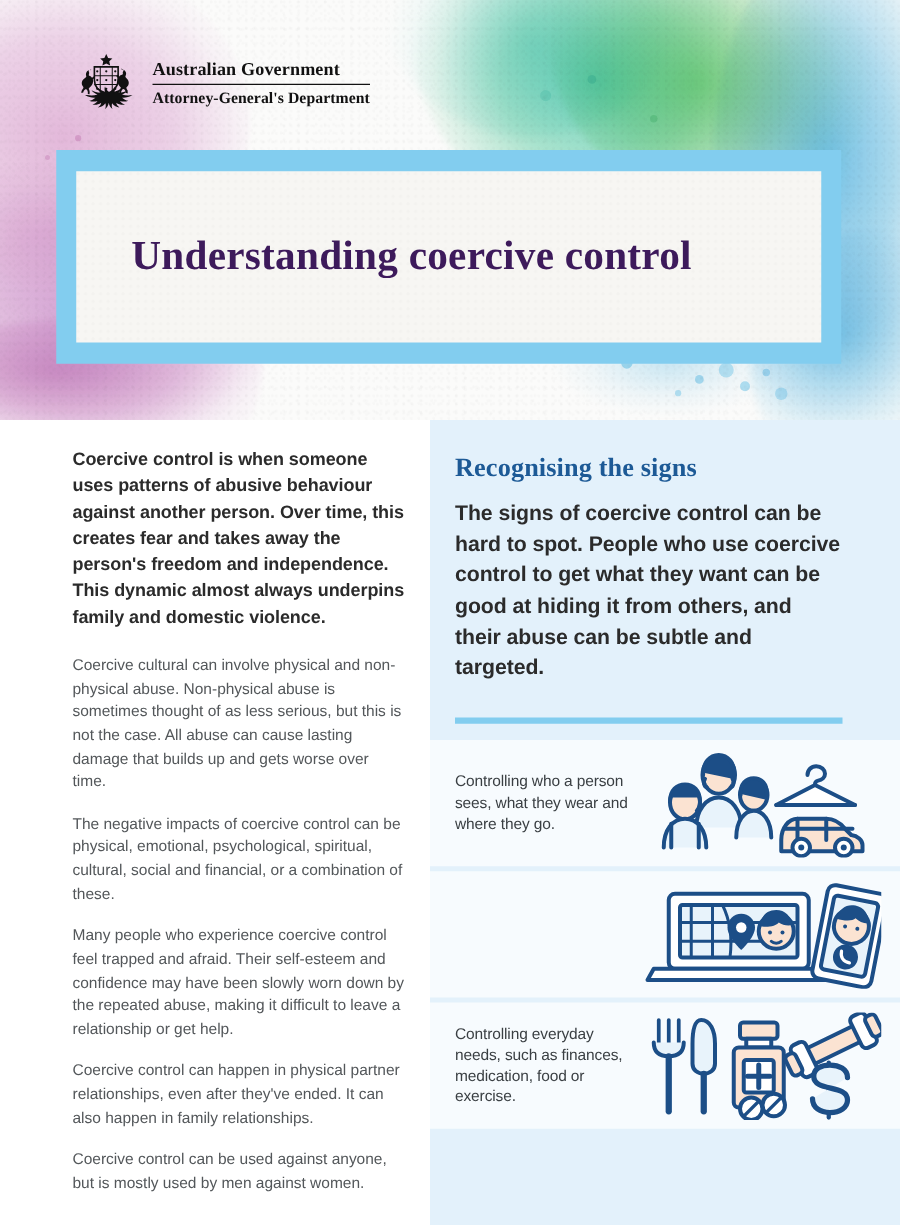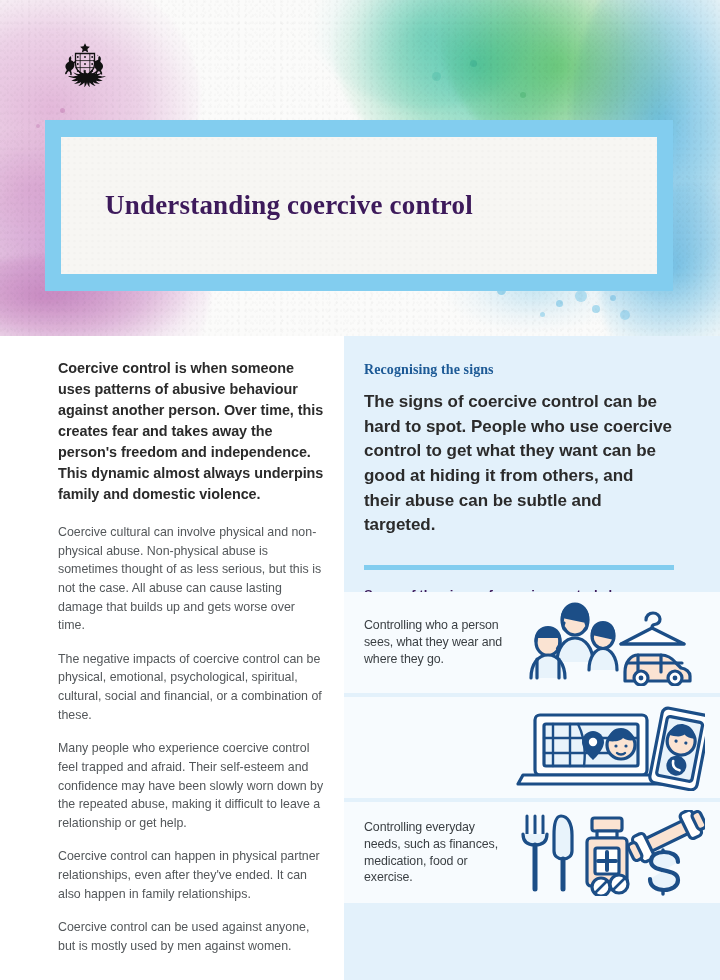--- a/index.html
+++ b/index.html
@@ -64,33 +64,33 @@
   .wm-rule{height:1px;background:#111;margin:2.5px 0 3px 0;}
   .wm-line2{font-family:"Liberation Serif", serif;font-weight:700;font-size:12.6px;color:#111;letter-spacing:.05px;line-height:1.25;}
 
   
   .banner{position:absolute;left:45px;top:120px;width:628px;height:171px;background:#82cdef;z-index:7;}
   .banner-inner{position:absolute;left:16px;top:17px;right:16px;bottom:17px;background:#f7f6f3;
     display:flex;align-items:center;}
   .banner-inner::after{content:"";position:absolute;inset:0;
     background-image:radial-gradient(circle at 25% 35%, rgba(0,0,0,.02) 0 1px, transparent 1.5px);
     background-size:6px 6px;opacity:.8;pointer-events:none;}
-  .banner-title{font-family:"Liberation Serif", serif;font-weight:700;font-size:27px;color:#3d1a5b;
+  .banner-title{font-family:"Liberation Serif", serif;font-weight:700;font-size:33px;color:#3d1a5b;
     letter-spacing:.2px;padding-left:44px;position:relative;z-index:2;}
 
   
   .body-area{position:absolute;left:0;top:336px;width:720px;height:644px;background:#fff;padding-left:16px;}
 
   .col-left{position:absolute;left:0;top:0;width:344px;height:644px;padding:22px 0 0 0;box-sizing:border-box;}
   .lead{width:266px;margin:0 0 18px 58px;font-size:14.4px;font-weight:600;line-height:1.46;color:#2b2b2b;letter-spacing:-.05px;}
   .para{width:266px;margin:0 0 15px 58px;font-size:12.4px;font-weight:400;line-height:1.50;color:#53575a;letter-spacing:0px;}
 
   .col-right{position:absolute;left:344px;top:0;width:376px;height:644px;background:#e3f1fb;}
   .rt-pad{padding:26px 0 0 20px;}
-  .rt-head{font-family:"Liberation Serif", serif;font-weight:700;font-size:14px;color:#1d5a96;margin:0 0 12px 0;letter-spacing:.1px;}
+  .rt-head{font-family:"Liberation Serif", serif;font-weight:700;font-size:21px;color:#1d5a96;margin:0 0 12px 0;letter-spacing:.1px;}
   .rt-intro{width:310px;font-size:17px;font-weight:600;line-height:1.45;color:#2b2b2b;margin:0;letter-spacing:-.05px;}
   .rt-rule{width:310px;height:5px;background:#82cdef;margin:27px 0 16px 0;}
   .rt-sub{width:310px;font-size:13.1px;font-weight:700;line-height:1.38;color:#3d1a5b;margin:0 0 0 0;}
 
   .cards{position:absolute;left:0;top:256px;width:376px;}
   .card{position:relative;width:376px;height:101px;background:#f7fbfe;display:flex;align-items:center;margin-bottom:4px;}
   .card-txt{width:150px;margin-left:20px;font-size:12.4px;line-height:1.36;color:#3a3f43;letter-spacing:-.1px;}
   .card-ico{position:absolute;left:166px;top:0;width:200px;height:101px;display:flex;align-items:center;justify-content:center;}
   .card-ico svg{display:block;}
 </style>
@@ -143,20 +143,25 @@
             <circle cx="27" cy="29" r=".9"></circle>
             <circle cx="34.2" cy="29" r=".9"></circle>
 
           <path d="M14.8 14.2c-1.6-.5-2.9.4-3.6 1.6-.6 1.1-.5 2.3-.2 3 .2.6-.3 1.1-.9 1.5-1.2.7-2.3 1.9-2.6 3.3-.3 1.4.1 2.7.9 3.6.5.6.4 1.2-.1 1.8-.8 1-1.3 2.2-1.2 3.3l1.5-.3c.1-.9.6-1.7 1.3-2.3.8-.7 1.5-.3 1.9.4.5.9.6 2 .4 3l1.4.2c.3-1.3.2-2.7-.4-3.8-.3-.6-.2-1 .3-1.4 1.2-.9 2.2-2.1 2.7-3.5.4-1.1.4-2.2.1-3.2l1.7-1.2-.8-1.2-1.6 1.1c-.5-.7-1.2-1.2-2-1.5-.5-.2-.7-.6-.5-1.1.3-.8.3-1.7-.1-2.4-.2-.4-.1-.7.3-.9l1.6-.7z"></path>
 
           <path d="M39.2 13.6c1.7-.2 3 .9 3.5 2.2.4 1.2.1 2.3-.3 3-.3.6.1 1.1.6 1.6 1.1.9 1.9 2.2 2 3.6.1 1.4-.5 2.7-1.4 3.4-.6.5-.6 1.1-.2 1.8.6 1.1 1 2.4.7 3.5l-1.5-.5c.1-.9-.3-1.8-.9-2.5-.7-.8-1.5-.5-2 .1-.6.8-.9 1.9-.9 2.9l-1.4-.1c-.1-1.3.3-2.7 1-3.7.4-.5.4-1-.1-1.4-1.1-1.1-1.9-2.5-2.2-4-.2-1.1 0-2.2.4-3.2l-1.5-1.4 1-1.1 1.4 1.3c.6-.6 1.3-1.1 2.2-1.2.5-.1.8-.5.7-1-.2-.8 0-1.7.5-2.3.3-.4.2-.7-.2-.9l-1.5-.9z"></path>
 
           <path d="M10 34c2.5 1.5 5.5 2.3 8.3 2.1-1.3 1.3-3.1 2.2-5 2.4 2.1.9 4.5 1 6.7.3-.9 1.4-2.4 2.4-4 2.8 2.4.5 5-.1 7-1.5-.3 1.6-1.3 3-2.7 3.8 2.4-.1 4.6-1.4 6-3.3.5 1.5.4 3.2-.3 4.6 1.7-1.1 2.8-3 3-5 .2 2 1.3 3.9 3 5-.7-1.4-.8-3.1-.3-4.6 1.4 1.9 3.6 3.2 6 3.3-1.4-.8-2.4-2.2-2.7-3.8 2 1.4 4.6 2 7 1.5-1.6-.4-3.1-1.4-4-2.8 2.2.7 4.6.6 6.7-.3-1.9-.2-3.7-1.1-5-2.4 2.8.2 5.8-.6 8.3-2.1-2.8.6-5.7.5-8.4-.4 1.9-.6 3.6-1.8 4.8-3.4-2.3 1.3-4.9 2-7.5 1.9 1.2-1 2-2.4 2.3-3.9-1.5 1.6-3.5 2.7-5.6 3.1.5-1.3.5-2.8 0-4.1-.6 2-2 3.7-3.8 4.7-1.8-1-3.2-2.7-3.8-4.7-.5 1.3-.5 2.8 0 4.1-2.1-.4-4.1-1.5-5.6-3.1.3 1.5 1.1 2.9 2.3 3.9-2.6.1-5.2-.6-7.5-1.9 1.2 1.6 2.9 2.8 4.8 3.4-2.7.9-5.6 1-8.4.4z"></path>
         </g>
       </svg>
+      <div class="wordmark">
+        <div class="wm-line1">Australian Government</div>
+        <div class="wm-rule"></div>
+        <div class="wm-line2">Attorney-General's Department</div>
+      </div>
     </div>
 
     <div class="banner">
       <div class="banner-inner">
         <div class="banner-title">Understanding coercive control</div>
       </div>
     </div>
   </div>
 
   <div class="body-area">

